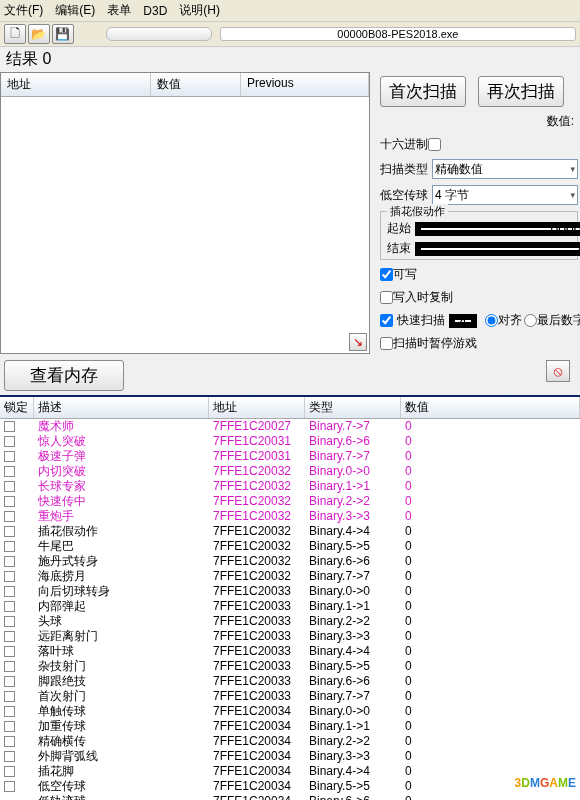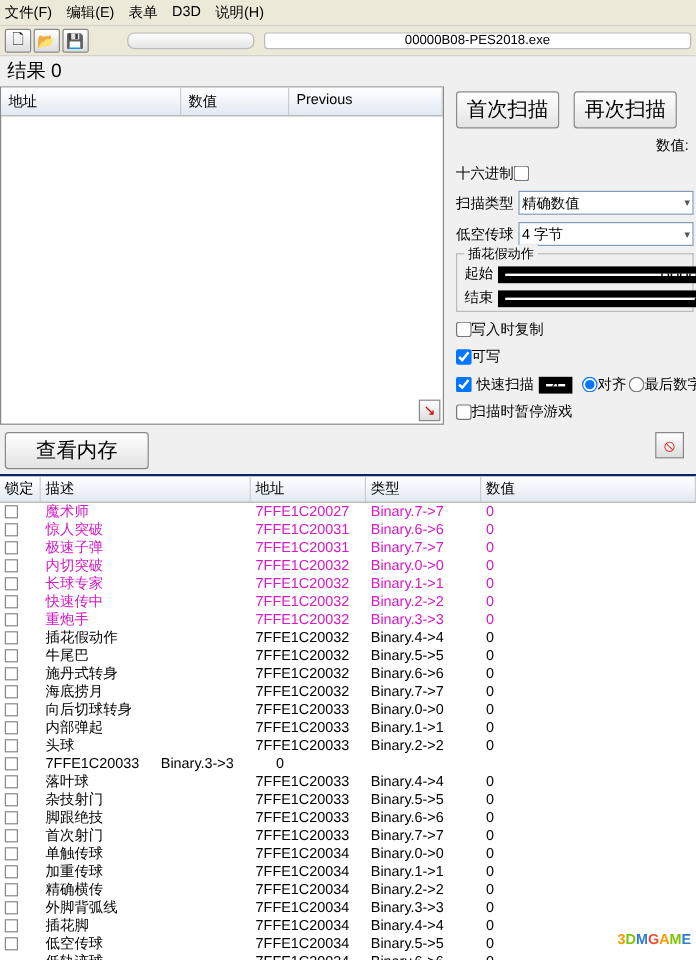--- a/index.html
+++ b/index.html
@@ -1,18 +1,18 @@
 <!DOCTYPE html>
 <html><head>
 <meta charset="utf-8">
 <style>
 * { box-sizing: border-box; margin: 0; padding: 0; font-family: "Microsoft YaHei", SimSun, Tahoma, sans-serif; font-size: 12px; }
 body { background: #f0f0f0; width: 580px; height: 800px; overflow: hidden; position: relative; }
 
-.menubar { display: flex; background: #ece9d8; border-bottom: 1px solid #ccc; padding: 2px 4px; gap: 12px; }
+.menubar { display: flex; background: #ece9d8; border-bottom: 1px solid #ccc; padding: 2px 4px; gap: 12px; align-items: center; }
 .menubar span { cursor: default; }
 
 .toolbar { display: flex; align-items: center; background: #ece9d8; padding: 2px 4px; border-bottom: 1px solid #ccc; }
 .tb-btn { width: 22px; height: 20px; border: 1px solid #888; background: linear-gradient(#fff,#ddd); margin-right: 2px; display: flex; align-items: center; justify-content: center; border-radius: 2px; }
 .title-band { flex: 1; display: flex; align-items: flex-end; margin-left: 6px; padding-left: 24px; }
 .title-band .bar { flex: 0.3; height: 14px; background: linear-gradient(#fff,#e5e5e5); border: 1px solid #bbb; border-radius: 6px; margin-right: 8px; }
 .title-text { flex: 1; text-align: center; font-size: 11px; background: #fff; border: 1px solid #bbb; border-radius: 3px; padding: 0 4px; }
 
 .results-label { padding: 2px 6px; background: #f0f0f0; font-size: 16px; }
 
@@ -133,26 +133,26 @@
         <label style="width:28px">起始</label>
         <input class="textin" style="text-align: right;" value="0000000">
       </div>
       <div class="field-row" style="margin-top:3px;">
         <label style="width:28px">结束</label>
         <input class="textin" style="text-align: right;" value="7ffffff">
       </div>
     </div>
 
     <div class="chk">
+        <input type="checkbox" checked="" style="">
+        <label>可写</label>
+      </div>
+    <div class="chk">
         <input type="checkbox" style="">
         <label>写入时复制</label>
-      </div>
-    <div class="chk">
-        <input type="checkbox" checked="" style="">
-        <label>可写</label>
       </div>
 
     <div class="field-row">
       <input type="checkbox" checked="" style="">
       <label>快速扫描</label>
       <input class="textin" style="width: 28px; flex: 0 0 auto; text-align: center;" value="4">
       <div class="radio-col">
         <label class="chk">
             <input type="radio" checked="" style="">
             <span>对齐</span>
@@ -280,20 +280,21 @@
       </div>
       <div class="trow">
         <div class="c-lock"><span class="chkbox"></span></div>
         <div class="c-desc">头球</div>
         <div class="c-addr">7FFE1C20033</div>
         <div class="c-type">Binary.2-&gt;2</div>
         <div class="c-val">0</div>
       </div>
       <div class="trow">
         <div class="c-lock"><span class="chkbox"></span></div>
+        <div class="c-desc">远距离射门</div>
         <div class="c-addr">7FFE1C20033</div>
         <div class="c-type">Binary.3-&gt;3</div>
         <div class="c-val">0</div>
       </div>
       <div class="trow">
         <div class="c-lock"><span class="chkbox"></span></div>
         <div class="c-desc">落叶球</div>
         <div class="c-addr">7FFE1C20033</div>
         <div class="c-type">Binary.4-&gt;4</div>
         <div class="c-val">0</div>

